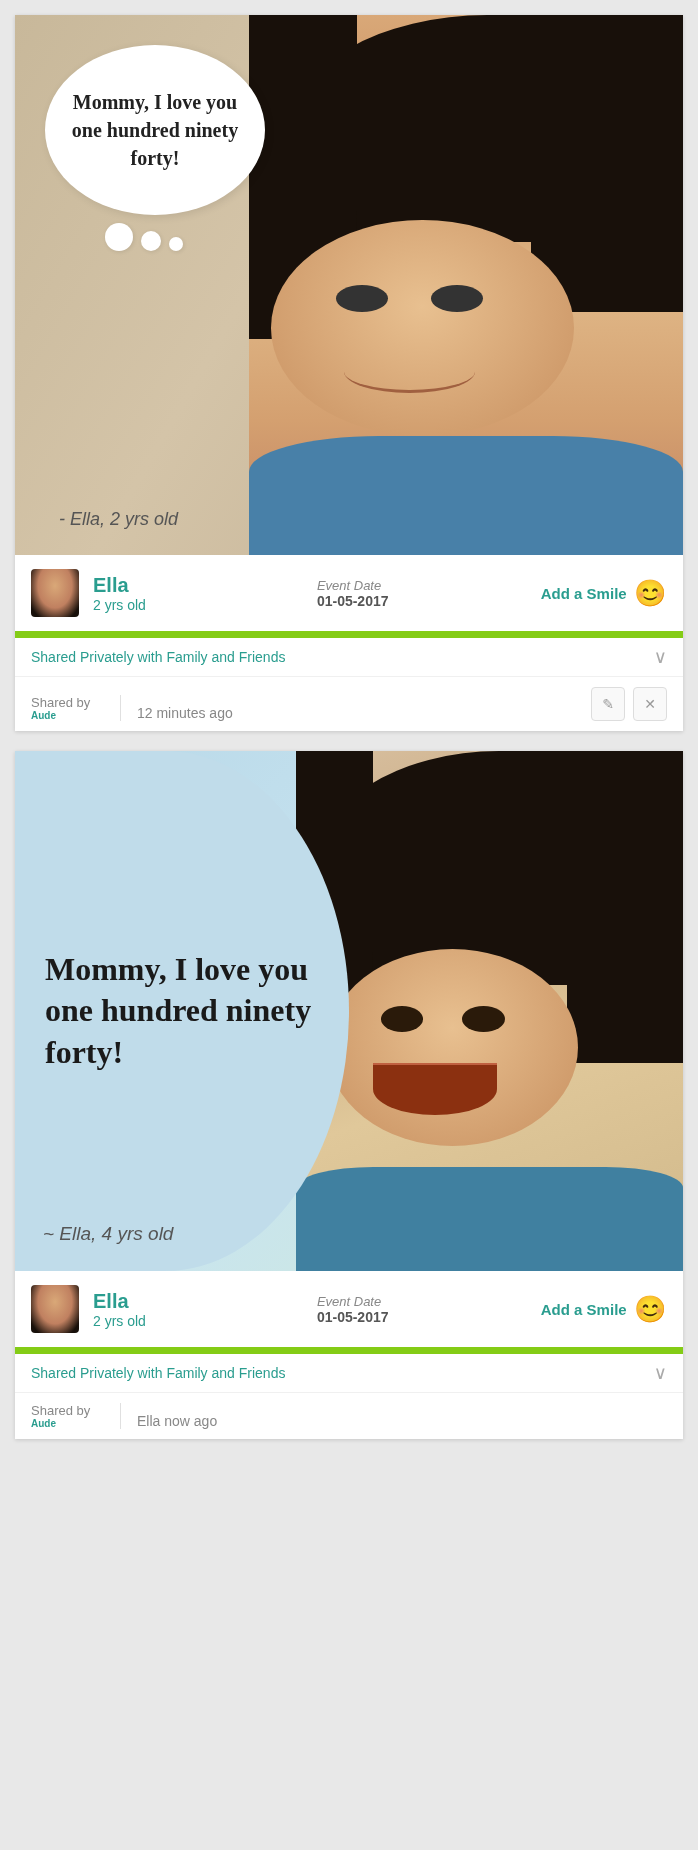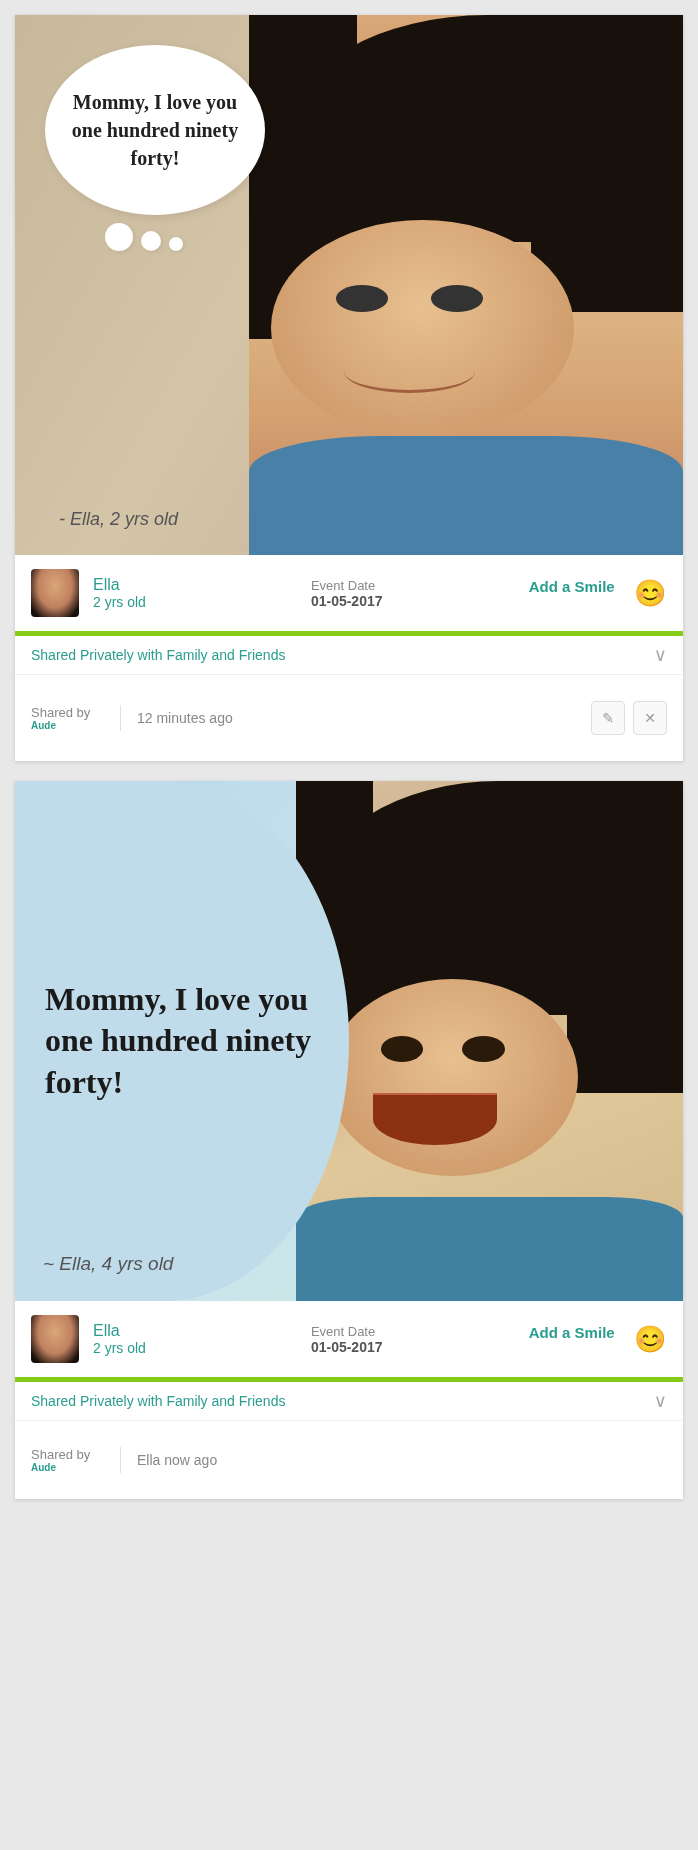--- a/index.html
+++ b/index.html
@@ -98,86 +98,88 @@
       flex-shrink: 0;
       background: radial-gradient(ellipse at 50% 35%, #e8c09a 0%, #d4956e 35%, #c07850 70%);
     }
 
     .child-name-info {
       flex: 1;
     }
 
     .child-name {
       color: #2a9d8f;
-      font-weight: normal;
-      font-size: 16px;
+      font-weight: bold;
+      font-size: 20px;
     }
 
     .child-age {
       color: #2a9d8f;
       font-size: 14px;
     }
 
     .event-date-block {
       text-align: left;
       flex: 1;
     }
 
     .event-date-label {
       color: #888;
       font-size: 13px;
+      font-style: italic;
     }
 
     .event-date-value {
       color: #555;
       font-size: 14px;
       font-weight: bold;
     }
 
     .smile-section {
       display: flex;
-      gap: 20px;
+      align-items: center;
+      gap: 8px;
     }
 
     .add-smile-text {
       color: #2a9d8f;
       font-size: 15px;
       font-weight: bold;
     }
 
     .smile-icon {
       font-size: 26px;
       color: #8bc34a;
     }
 
     
     .shared-bar {
       padding: 8px 16px;
       display: flex;
       align-items: center;
       justify-content: space-between;
-      border-top: 5px solid #84cc16;
+      border-top: 7px solid #84cc16;
     }
 
     .shared-text {
       color: #2a9d8f;
       font-size: 14px;
     }
 
     .chevron-icon {
       color: #aaa;
       font-size: 18px;
     }
 
     
     .shared-by-row {
       display: flex;
-      align-items: center;
+      align-items: flex-end;
       border-top: 1px solid #f0f0f0;
-      padding: 26px 16px;
+      padding: 10px 16px;
       gap: 0;
     }
 
     .shared-by-section {
       padding-right: 16px;
       border-right: 1px solid #e0e0e0;
       min-width: 90px;
     }
 
     .shared-by-label {

